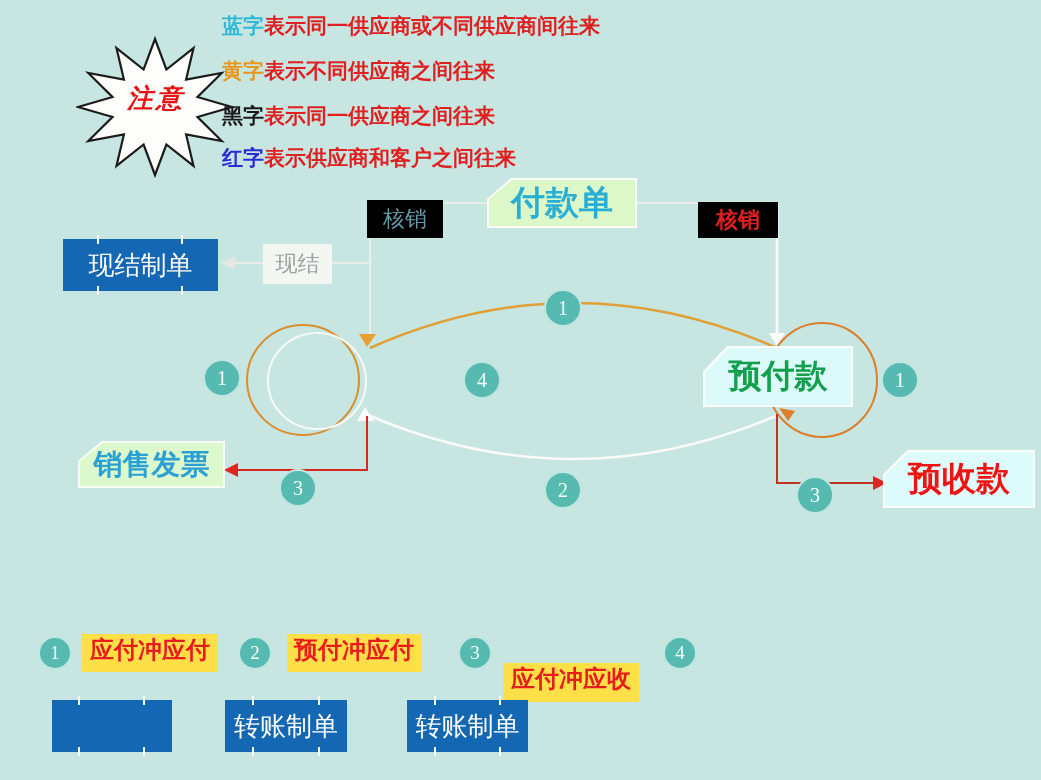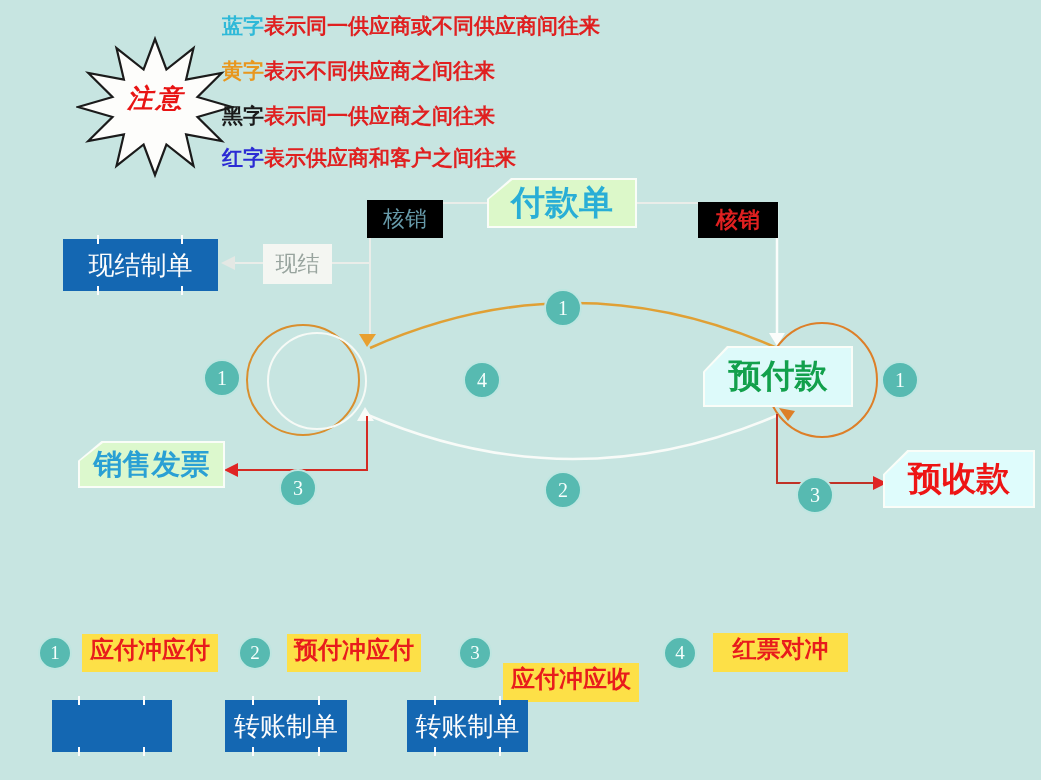--- a/index.html
+++ b/index.html
@@ -178,23 +178,20 @@
   <div class="badge small" style="left:458px;top:636px;">
     <span>3</span>
     </div>
   <div class="peach" style="left:503px;top:663px;width:136px;height:39px;">
     <span>应付冲应收</span>
     </div>
 
   <div class="badge small" style="left:663px;top:636px;">
     <span>4</span>
     </div>
-  <div class="peach" style="left:713px;top:633px;width:135px;height:39px;">
-    <span>红票对冲</span>
-    </div>
 
   <div class="bluebox" style="left:52px;top:700px;width:120px;height:52px;">
     <i class="t1"></i>
       <i class="t2"></i>
       <i class="b1"></i>
       <i class="b2"></i>
   </div>
   <div class="bluebox" style="left:225px;top:700px;width:122px;height:52px;">
     <i class="t1"></i>
       <i class="t2"></i>

